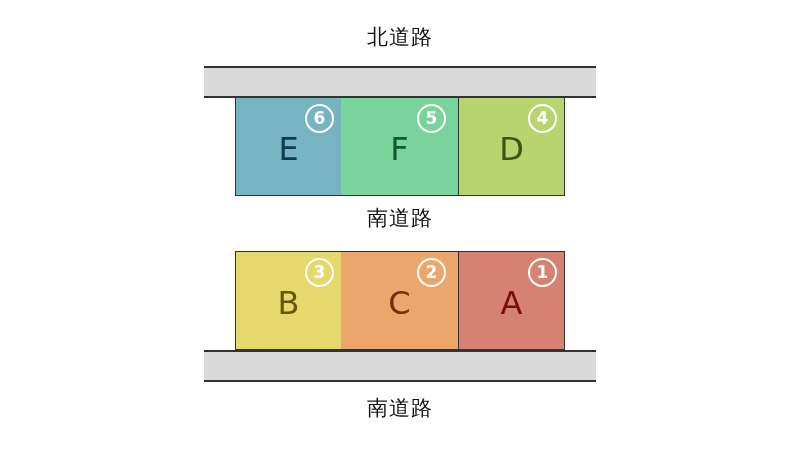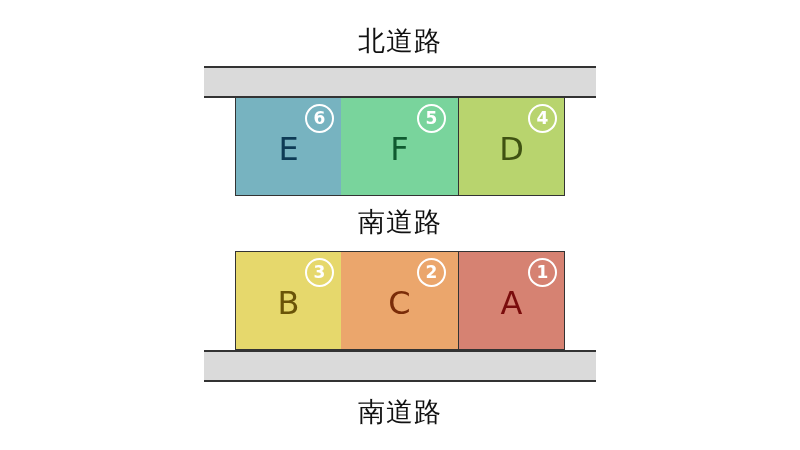--- a/index.html
+++ b/index.html
@@ -1,18 +1,18 @@
 <!DOCTYPE html>
 <html><head>
   <meta charset="utf-8">
   <style>
     html, body { margin:0; padding:0; }
     body { width:800px; height:450px; background:#ffffff; position:relative; overflow:hidden;
            font-family:"DejaVu Sans", sans-serif; }
-    .road-label { position:absolute; left:0; width:800px; text-align:center; font-size:27px;
+    .road-label { position:absolute; left:0; width:800px; text-align:center; font-size:21px;
                   color:#111; letter-spacing:1px; line-height:1; }
     .road { position:absolute; left:204px; width:392px; height:28px; background:#dadada;
             border-top:2px solid #333; border-bottom:2px solid #333; }
     .lot { position:absolute; height:99px; box-sizing:border-box; border:1.5px solid #333; }
     .lot .letter { position:absolute; left:0; right:0; top:32px; text-align:center; font-size:32px;
                    font-family:"DejaVu Sans", sans-serif; }
     .lot .num { position:absolute; top:6px; width:25px; height:25px; border:2px solid #fff;
                 border-radius:50%; color:#fff; font-weight:bold; font-size:17px; text-align:center;
                 line-height:25px; box-sizing:content-box; }
   </style>

